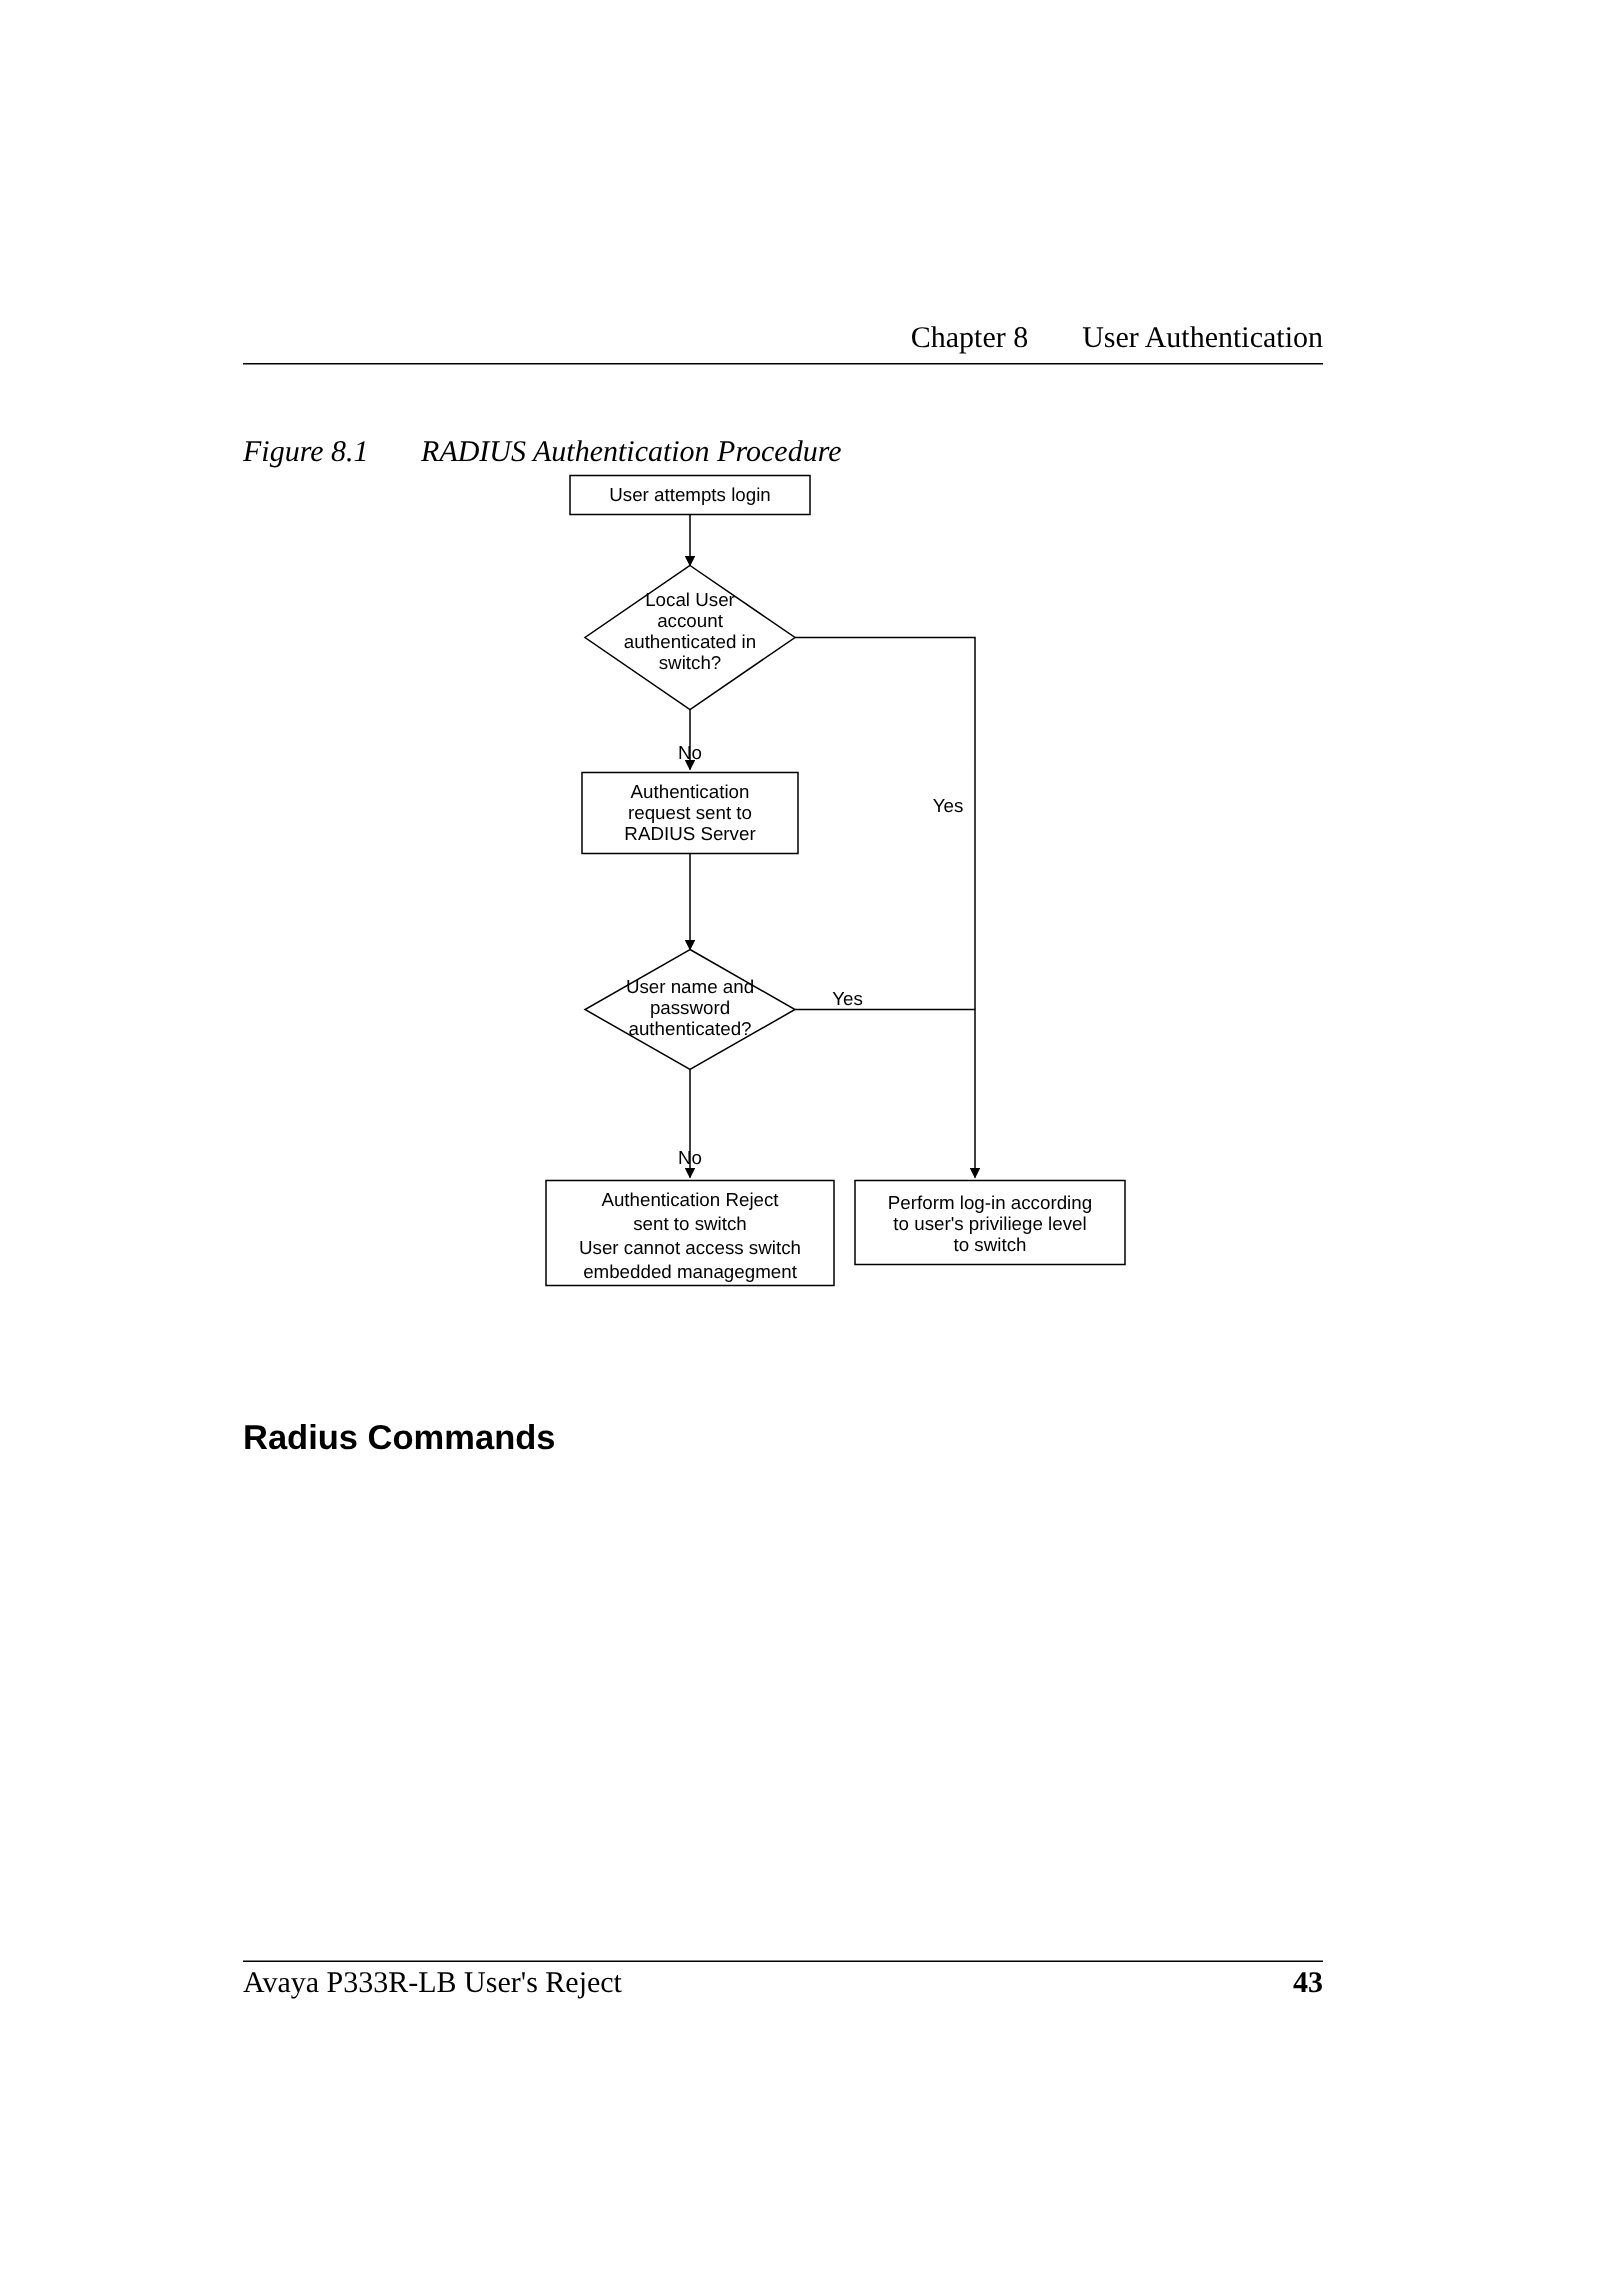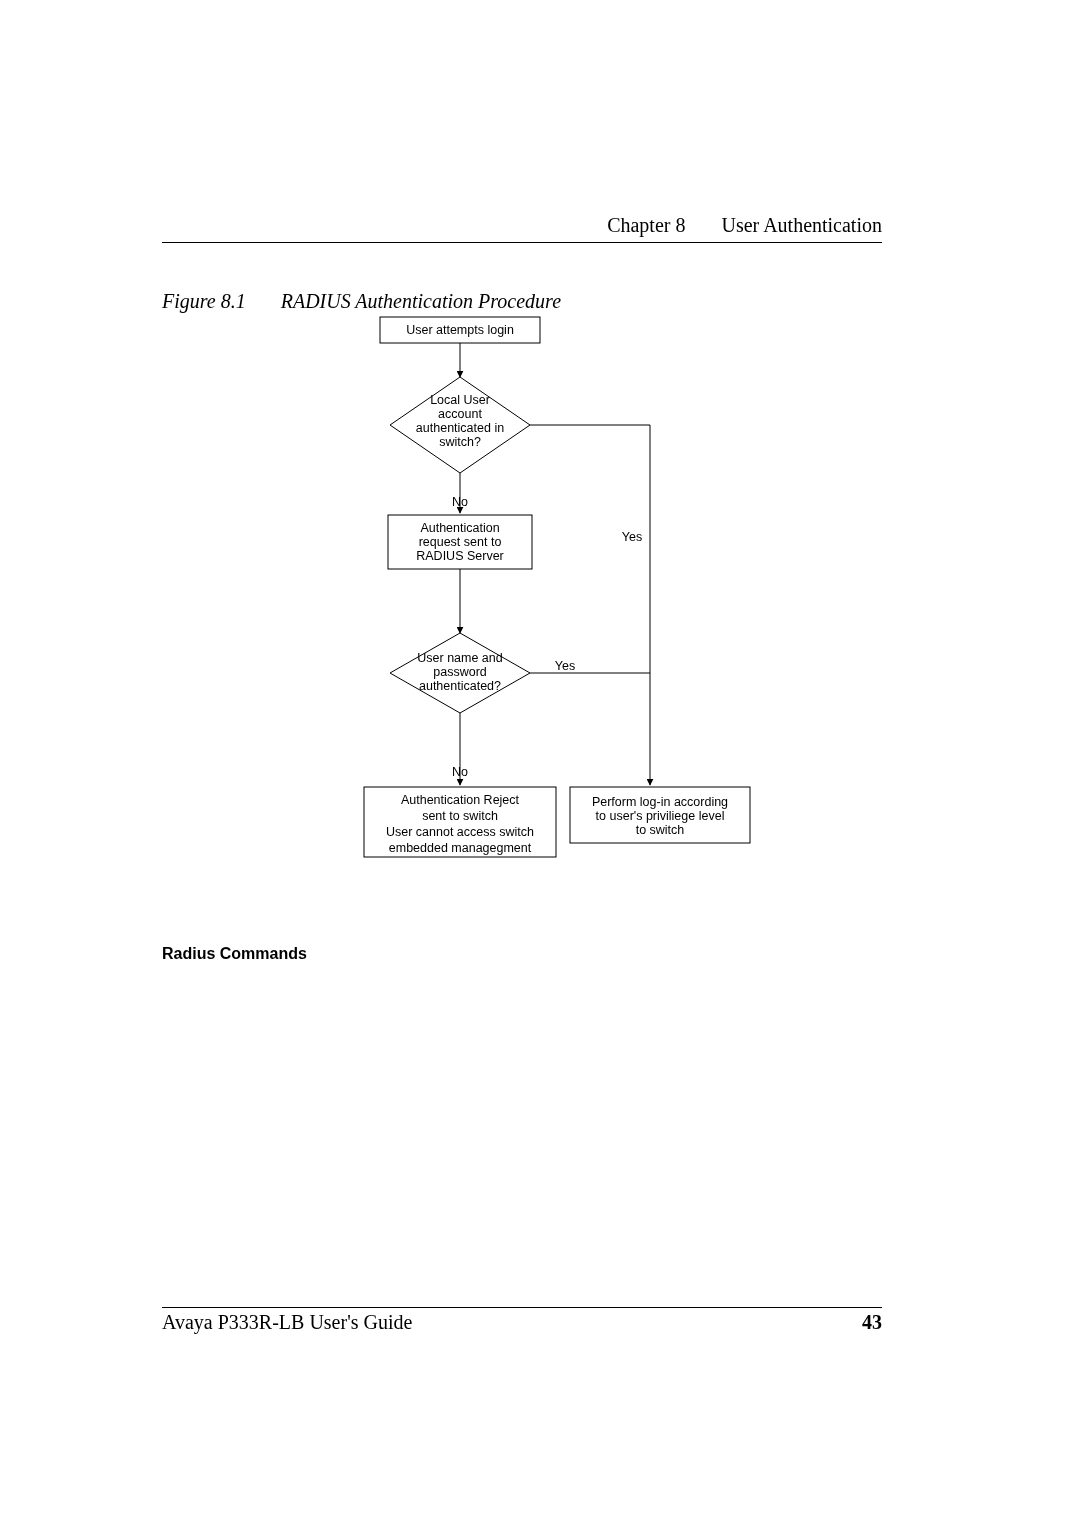--- a/index.html
+++ b/index.html
@@ -53,21 +53,21 @@
     top: 315px;
     width: 420px;
     height: 580px;
   }
   .section-head {
     position: absolute;
     left: 162px;
     top: 945px;
     font-family: Arial, Helvetica, sans-serif;
     font-weight: bold;
-    font-size: 16px;
+    font-size: 23px;
   }
   .rule-bottom {
     position: absolute;
     bottom: 220px;
     left: 162px;
     right: 162px;
     border-top: 1.5px solid #000;
   }
   .footer {
     position: absolute;
@@ -173,17 +173,17 @@
       <text x="310" y="488">Perform log-in according</text>
       <text x="310" y="502">to user's priviliege level</text>
       <text x="310" y="516">to switch</text>
     </g>
   </svg>
 
   <div class="section-head">Radius Commands</div>
 
   <div class="rule-bottom"></div>
   <div class="footer">
-    <span class="left">Avaya P333R-LB User's Guide</span>
+    <span class="left">Avaya P333R-LB User's Reject</span>
     <span class="right">43</span>
   </div>
 
 </div>
 
 </body></html>

